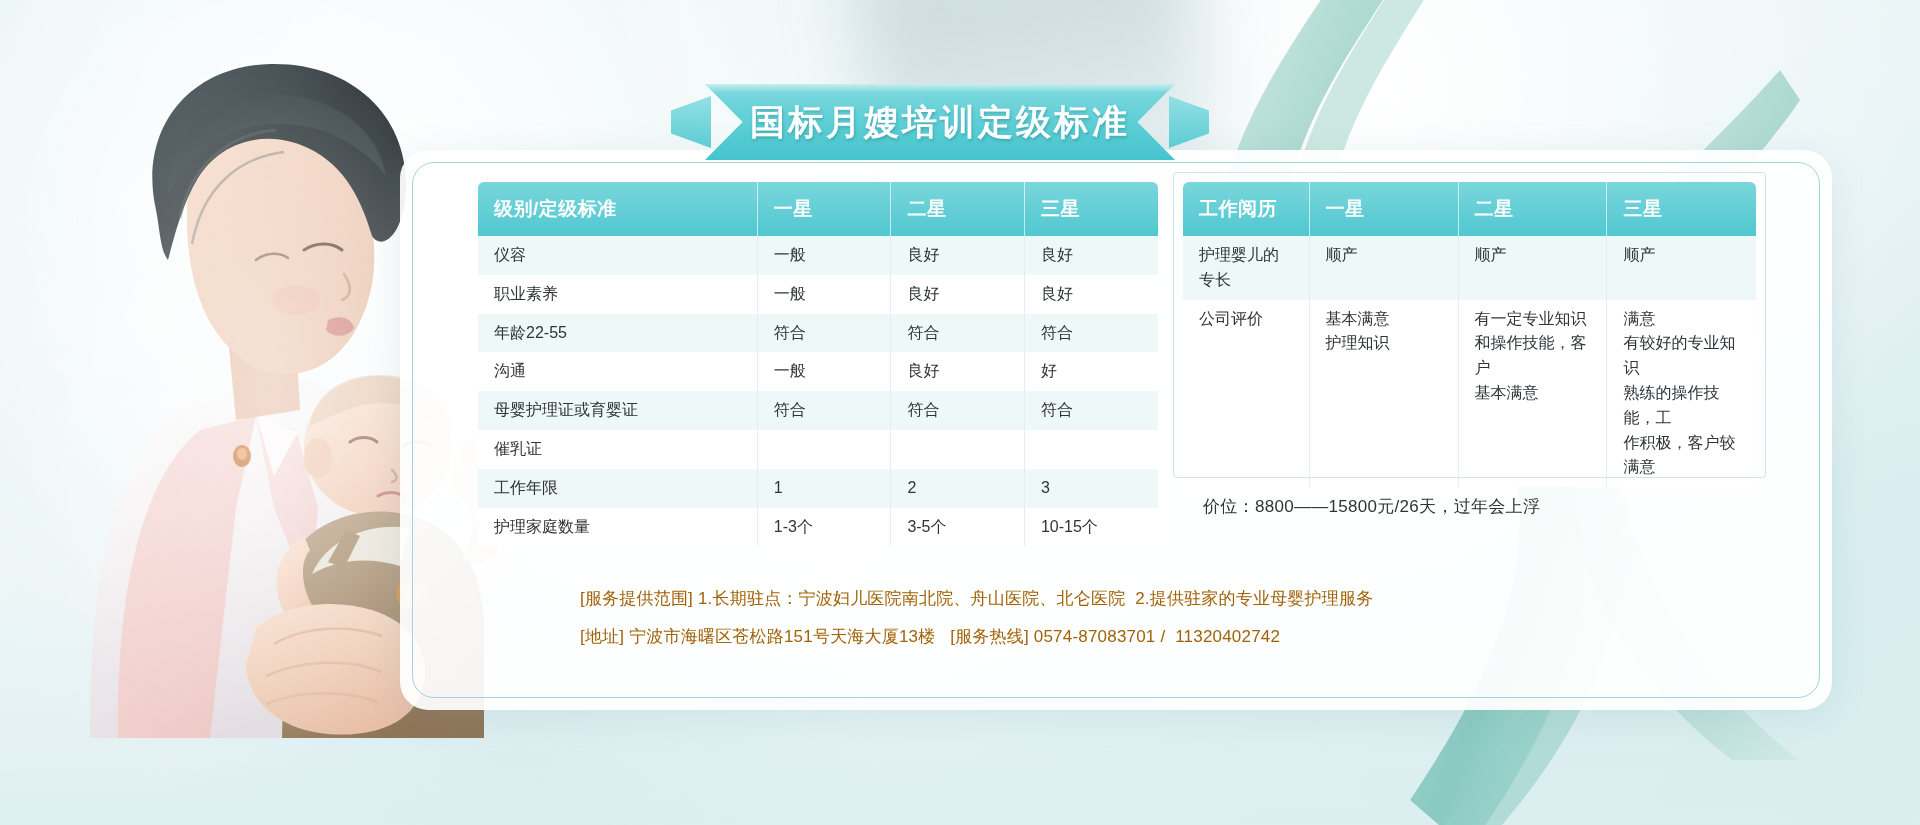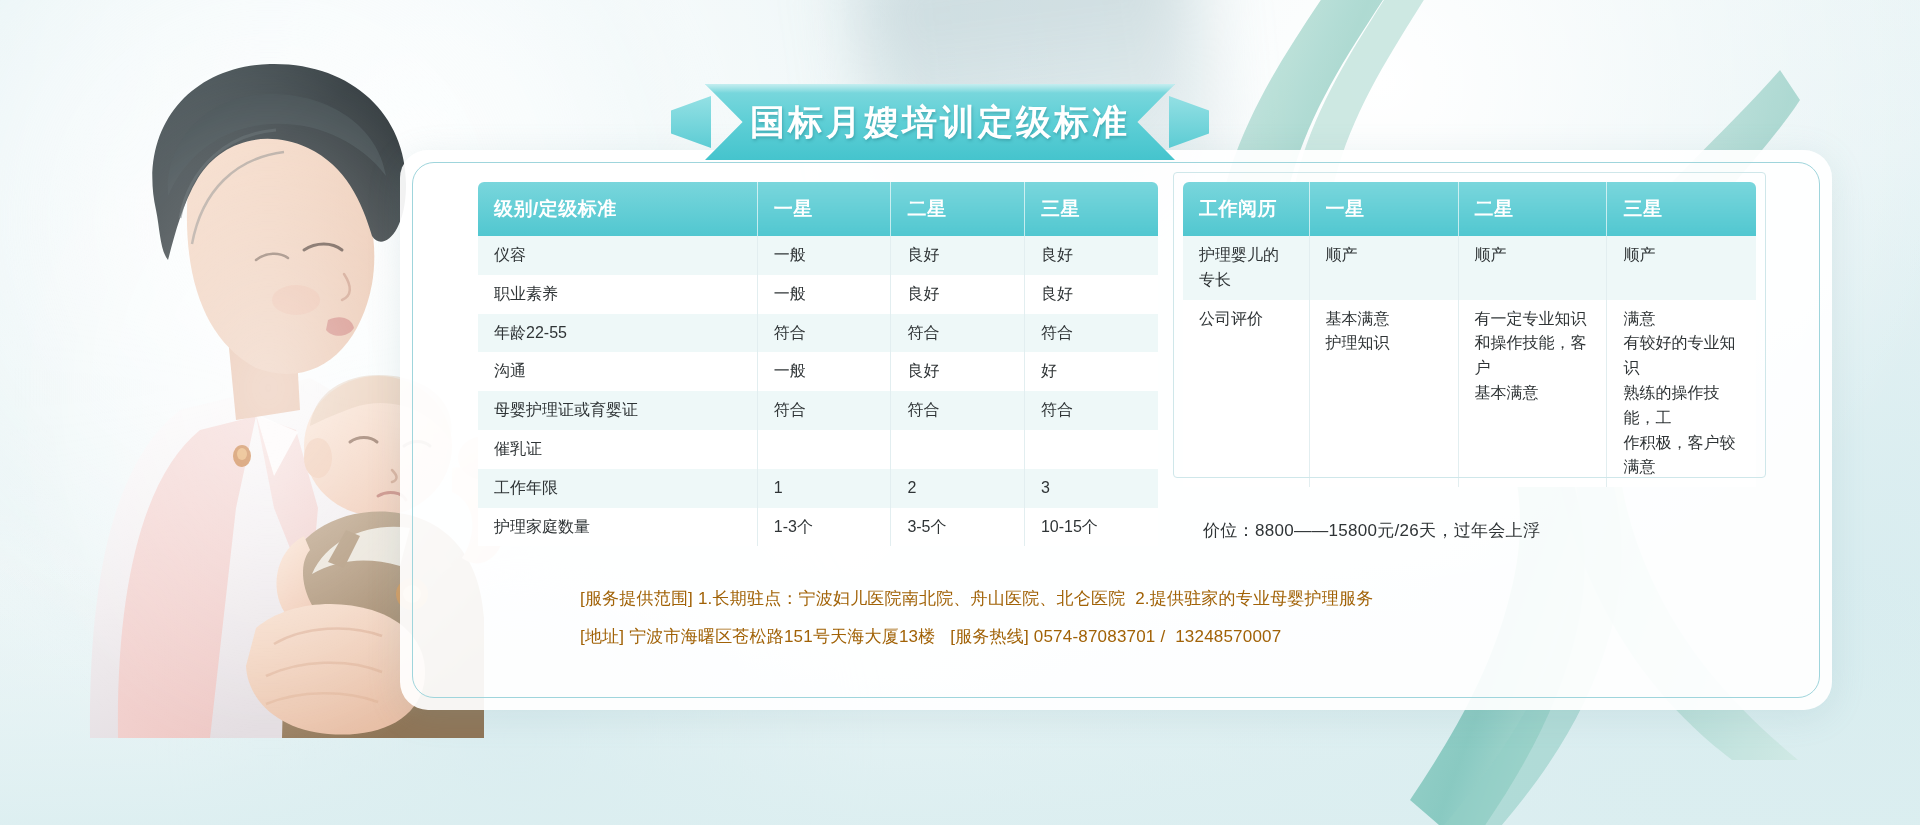--- a/index.html
+++ b/index.html
@@ -190,21 +190,21 @@
   table.grid td:last-child { border-right: none; }
   table.grid tbody tr:nth-child(odd)  { background: #eef8f8; }
   table.grid tbody tr:nth-child(even) { background: #ffffff; }
 
   .tbl-left  col.c0 { width: 41%; }
   .tbl-left  col.cx { width: 19.6%; }
   .tbl-right col.c0 { width: 22%; }
   .tbl-right col.cx { width: 26%; }
 
   .price-note {
-    margin-top: 32px;
+    margin-top: 8px;
     padding: 0 20px;
     font-size: 17px;
     color: #2f3436;
     letter-spacing: .3px;
   }
   .right-frame {
     position: absolute;
     left: -10px; top: -10px;
     width: calc(100% + 20px);
     height: 306px;
@@ -483,16 +483,16 @@
           </tr>
         </tbody>
       </table>
       <div class="price-note">价位：8800——15800元/26天，过年会上浮</div>
     </div>
 
   </div>
 
   <div class="footer">
     <div class="footer-line">[服务提供范围] 1.长期驻点：宁波妇儿医院南北院、舟山医院、北仑医院  2.提供驻家的专业母婴护理服务</div>
-    <div class="footer-line">[地址] 宁波市海曙区苍松路151号天海大厦13楼   [服务热线] 0574-87083701 /  13248570007</div>
+    <div class="footer-line">[地址] 宁波市海曙区苍松路151号天海大厦13楼   [服务热线] 0574-87083701 /  11320402742</div>
   </div>
 
 </div>
 
 </body></html>

